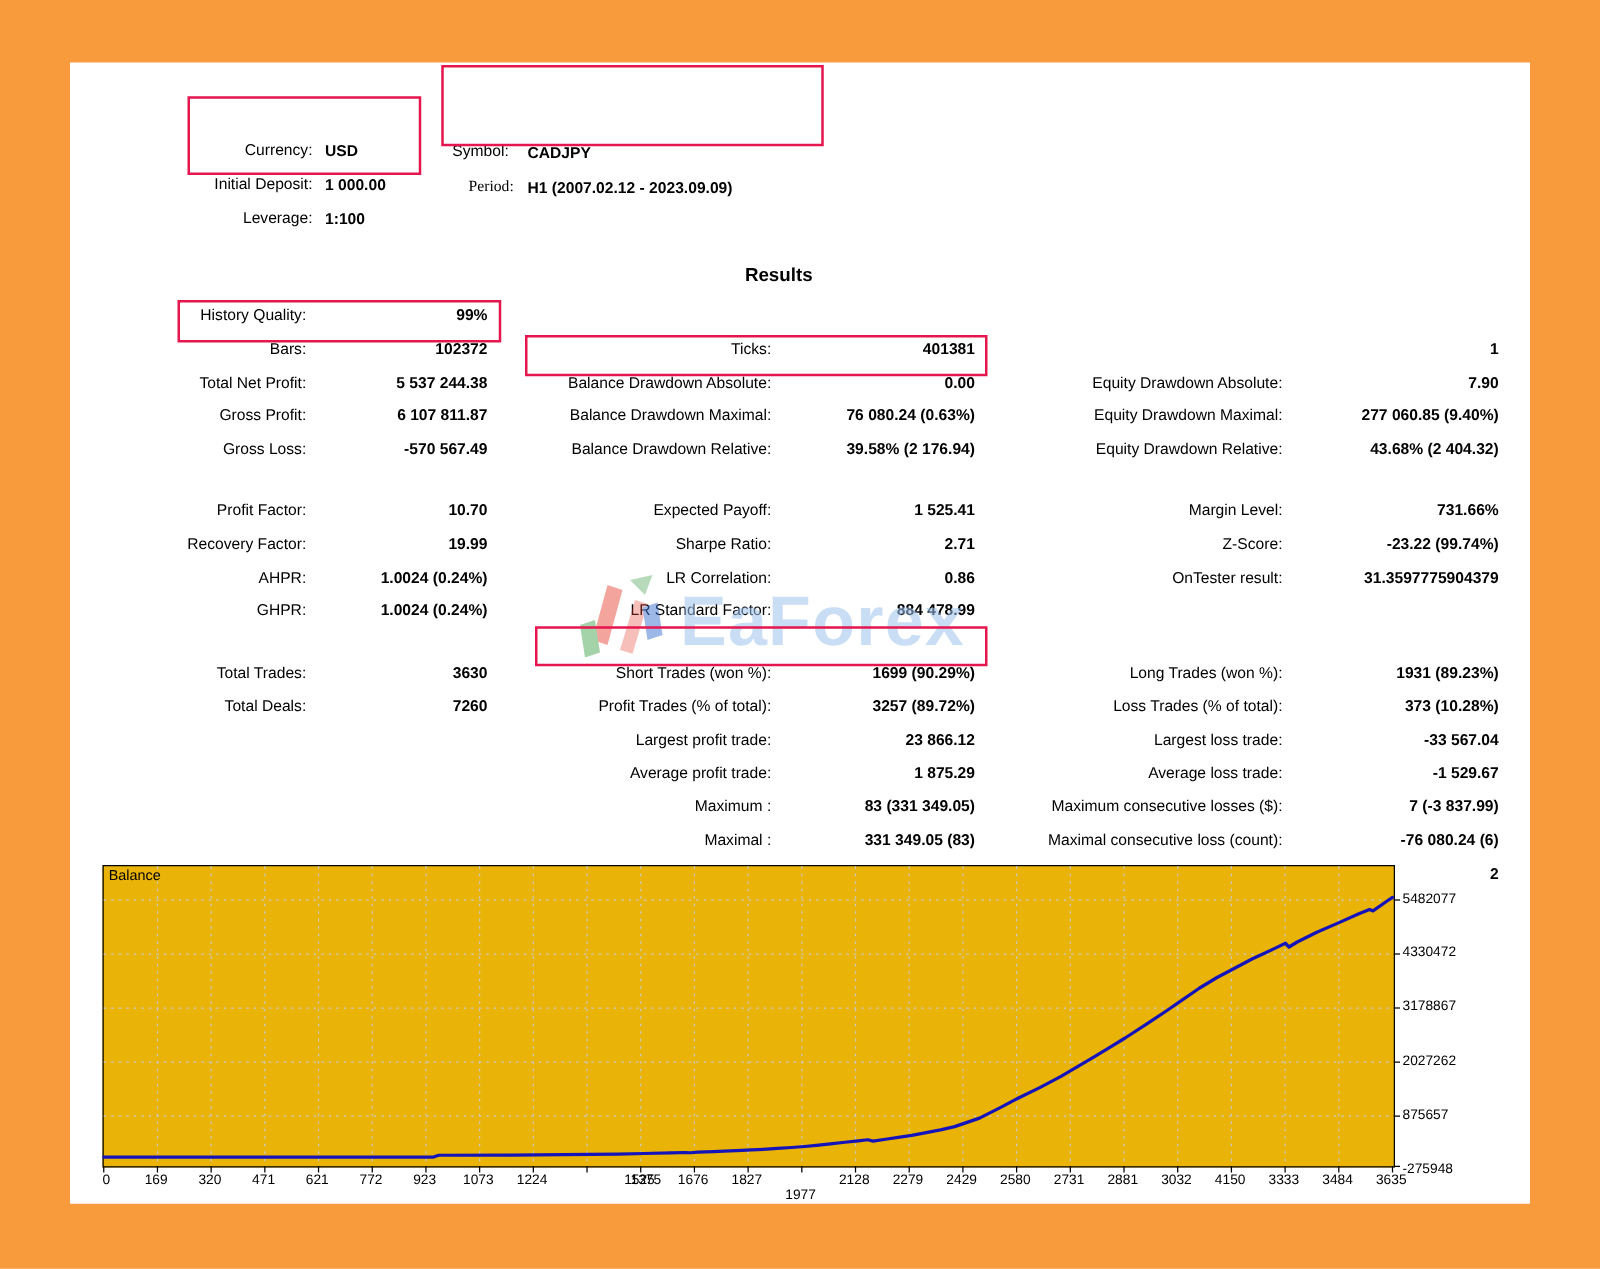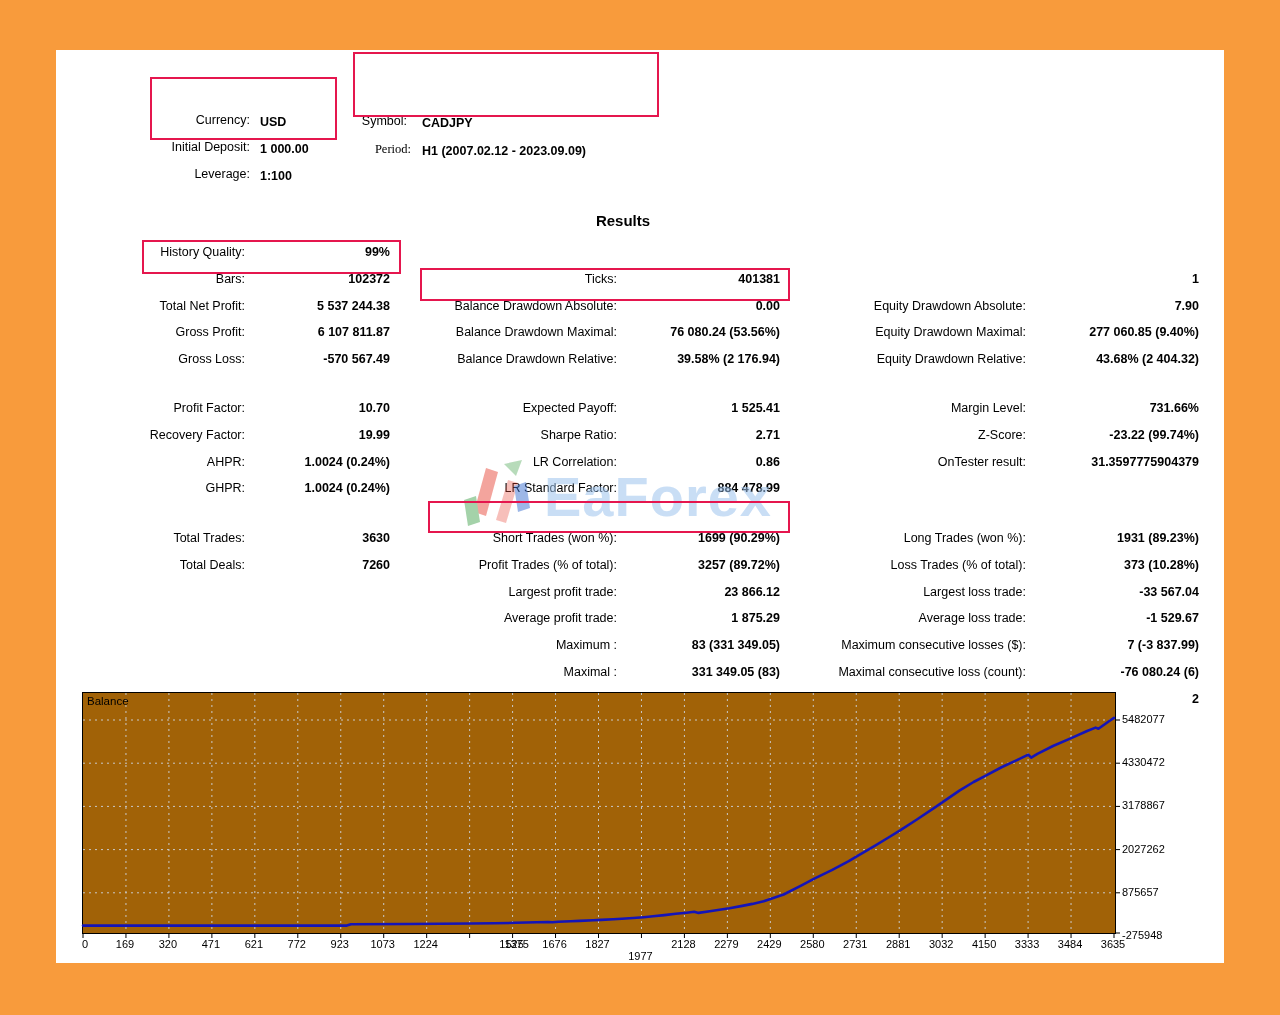--- a/index.html
+++ b/index.html
@@ -34,21 +34,21 @@
     position:absolute;left:400px;top:400px;width:440px;height:110px;
     z-index:20;pointer-events:none;opacity:0.55;
   }
   .watermark .wm-text{
     position:absolute;left:88px;top:14px;
     font-size:56px;font-weight:bold;color:#9ec4ee;letter-spacing:1px;
     font-family:"Liberation Sans",sans-serif;
   }
   .chart{
     position:absolute;left:26px;top:642px;width:1032px;height:240px;
-    border:1px solid #000;background:#a16207;
+    border:1px solid #000;background:#eab308;
   }
   .chart-title{
     position:absolute;left:4px;top:2px;font-size:11.5px;color:#000;z-index:5;
   }
   .ytick{
     position:absolute;font-size:11px;color:#000;white-space:nowrap;height:14px;line-height:14px;
   }
   .xtick{
     position:absolute;font-size:11px;color:#000;white-space:nowrap;height:14px;line-height:14px;
     transform:translateX(-50%);
@@ -113,21 +113,21 @@
         <span class="stat-cell r c1v val">5 537 244.38</span>
         <span class="stat-cell r c2l lbl">Balance Drawdown Absolute:</span>
         <span class="stat-cell r c2v val">0.00</span>
         <span class="stat-cell r c3l lbl">Equity Drawdown Absolute:</span>
         <span class="stat-cell r c3v val">7.90</span>
       </div>
       <div class="stat-row" style="top: 269.4px;">
         <span class="stat-cell r c1l lbl">Gross Profit:</span>
         <span class="stat-cell r c1v val">6 107 811.87</span>
         <span class="stat-cell r c2l lbl">Balance Drawdown Maximal:</span>
-        <span class="stat-cell r c2v val">76 080.24 (53.56%)</span>
+        <span class="stat-cell r c2v val">76 080.24 (0.63%)</span>
         <span class="stat-cell r c3l lbl">Equity Drawdown Maximal:</span>
         <span class="stat-cell r c3v val">277 060.85 (9.40%)</span>
       </div>
       <div class="stat-row" style="top: 296.2px;">
         <span class="stat-cell r c1l lbl">Gross Loss:</span>
         <span class="stat-cell r c1v val">-570 567.49</span>
         <span class="stat-cell r c2l lbl">Balance Drawdown Relative:</span>
         <span class="stat-cell r c2v val">39.58% (2 176.94)</span>
         <span class="stat-cell r c3l lbl">Equity Drawdown Relative:</span>
         <span class="stat-cell r c3v val">43.68% (2 404.32)</span>

